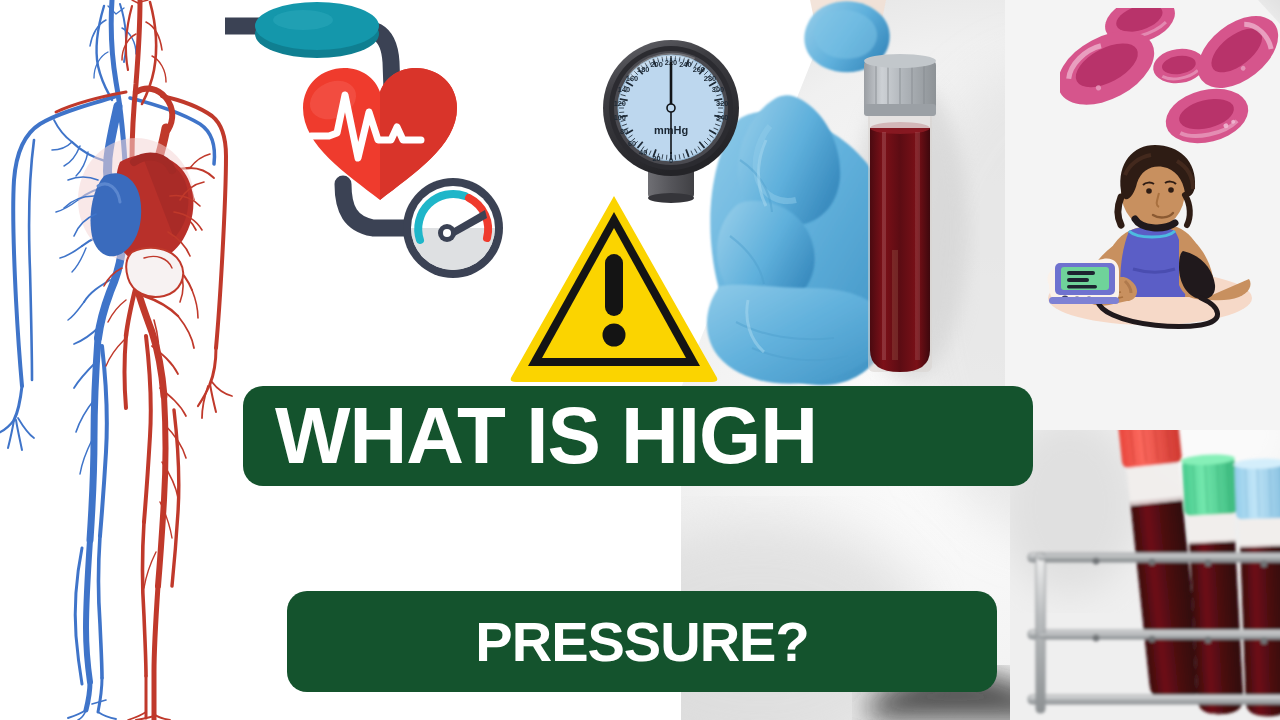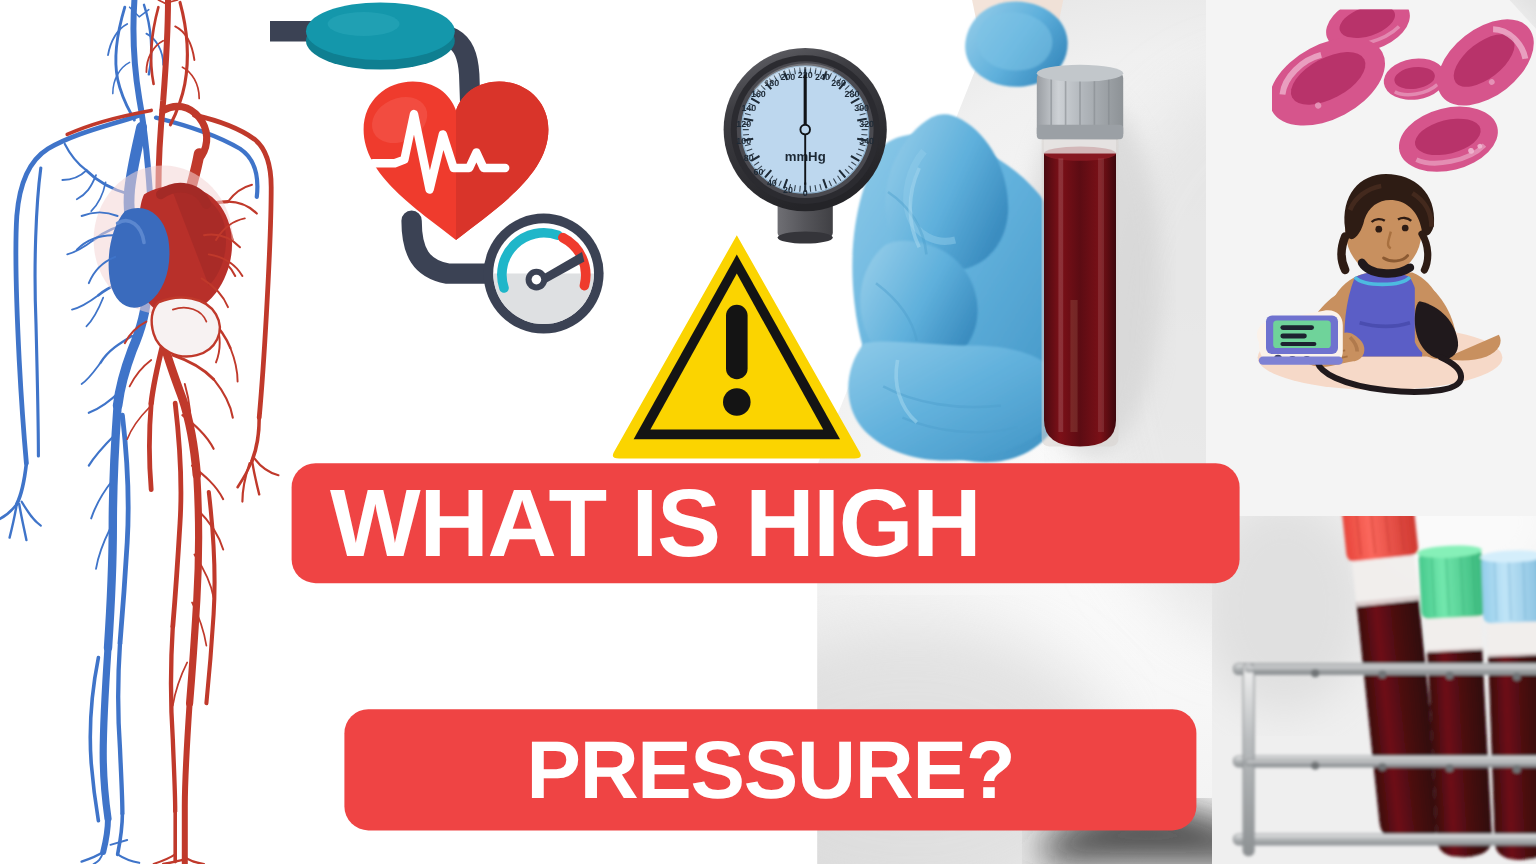--- a/index.html
+++ b/index.html
@@ -48,21 +48,21 @@
   #test-tube-rack{position:absolute;left:1010px;top:395px;width:275px;height:325px;z-index:4;}
 
   
   #blood-cells-group{position:absolute;left:1060px;top:8px;width:220px;height:160px;z-index:7;}
   #bp-monitor-person{position:absolute;left:1025px;top:135px;width:250px;height:195px;z-index:7;}
 
   
   #title-banner{position:absolute;left:0;top:0;width:1280px;height:720px;z-index:20;pointer-events:none;}
   .title-line{
     position:absolute;
-    background:#ef4444;
+    background:#14532d;
     border-radius:20px;
     color:#ffffff;
     font-family:"Liberation Sans",sans-serif;
     font-weight:bold;
     letter-spacing:-1px;
     display:flex;align-items:center;
     pointer-events:auto;
     box-sizing:border-box;
   }
   #title-line-1{
@@ -70,21 +70,21 @@
     font-size:80px;line-height:80px;
     justify-content:flex-start;padding-left:32px;
   }
   #title-line-2{
     left:404px;top:488px;width:487px;height:100px;
     font-size:80px;line-height:80px;
     justify-content:center;
   }
   #title-line-3{
     left:287px;top:591px;width:710px;height:101px;
-    font-size:68px;line-height:80px;
+    font-size:56px;line-height:80px;
     justify-content:center;
   }
 </style>
 </head>
 <body>
 
 <div id="stage">
 
   <div id="photo-panel" class="panel">
     

